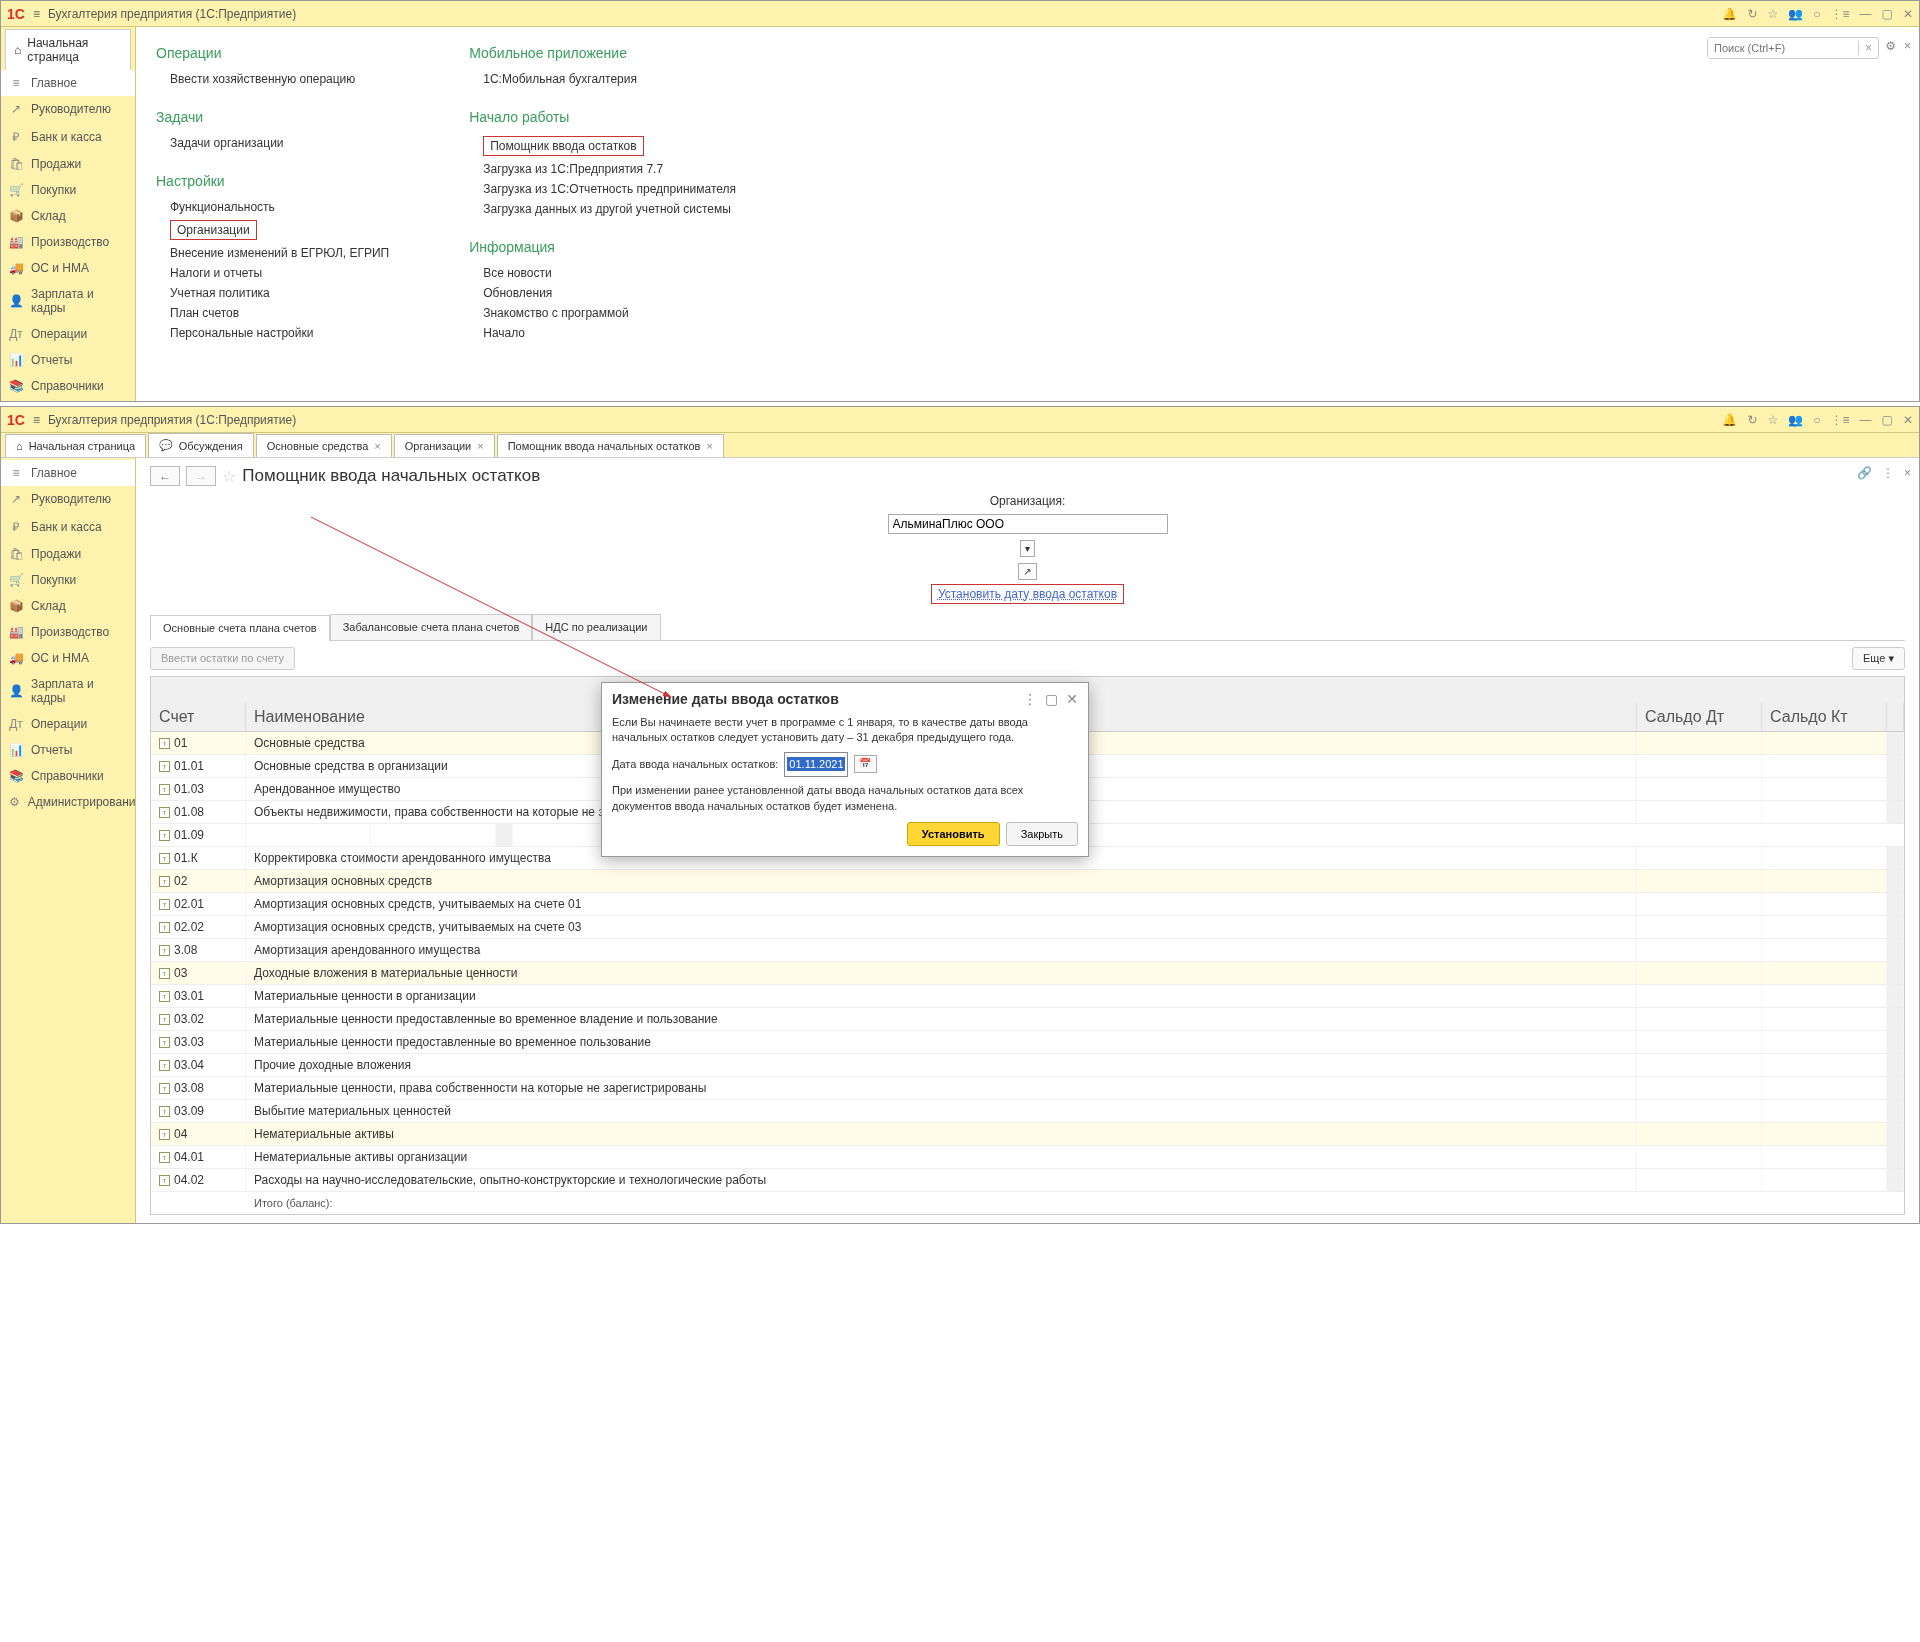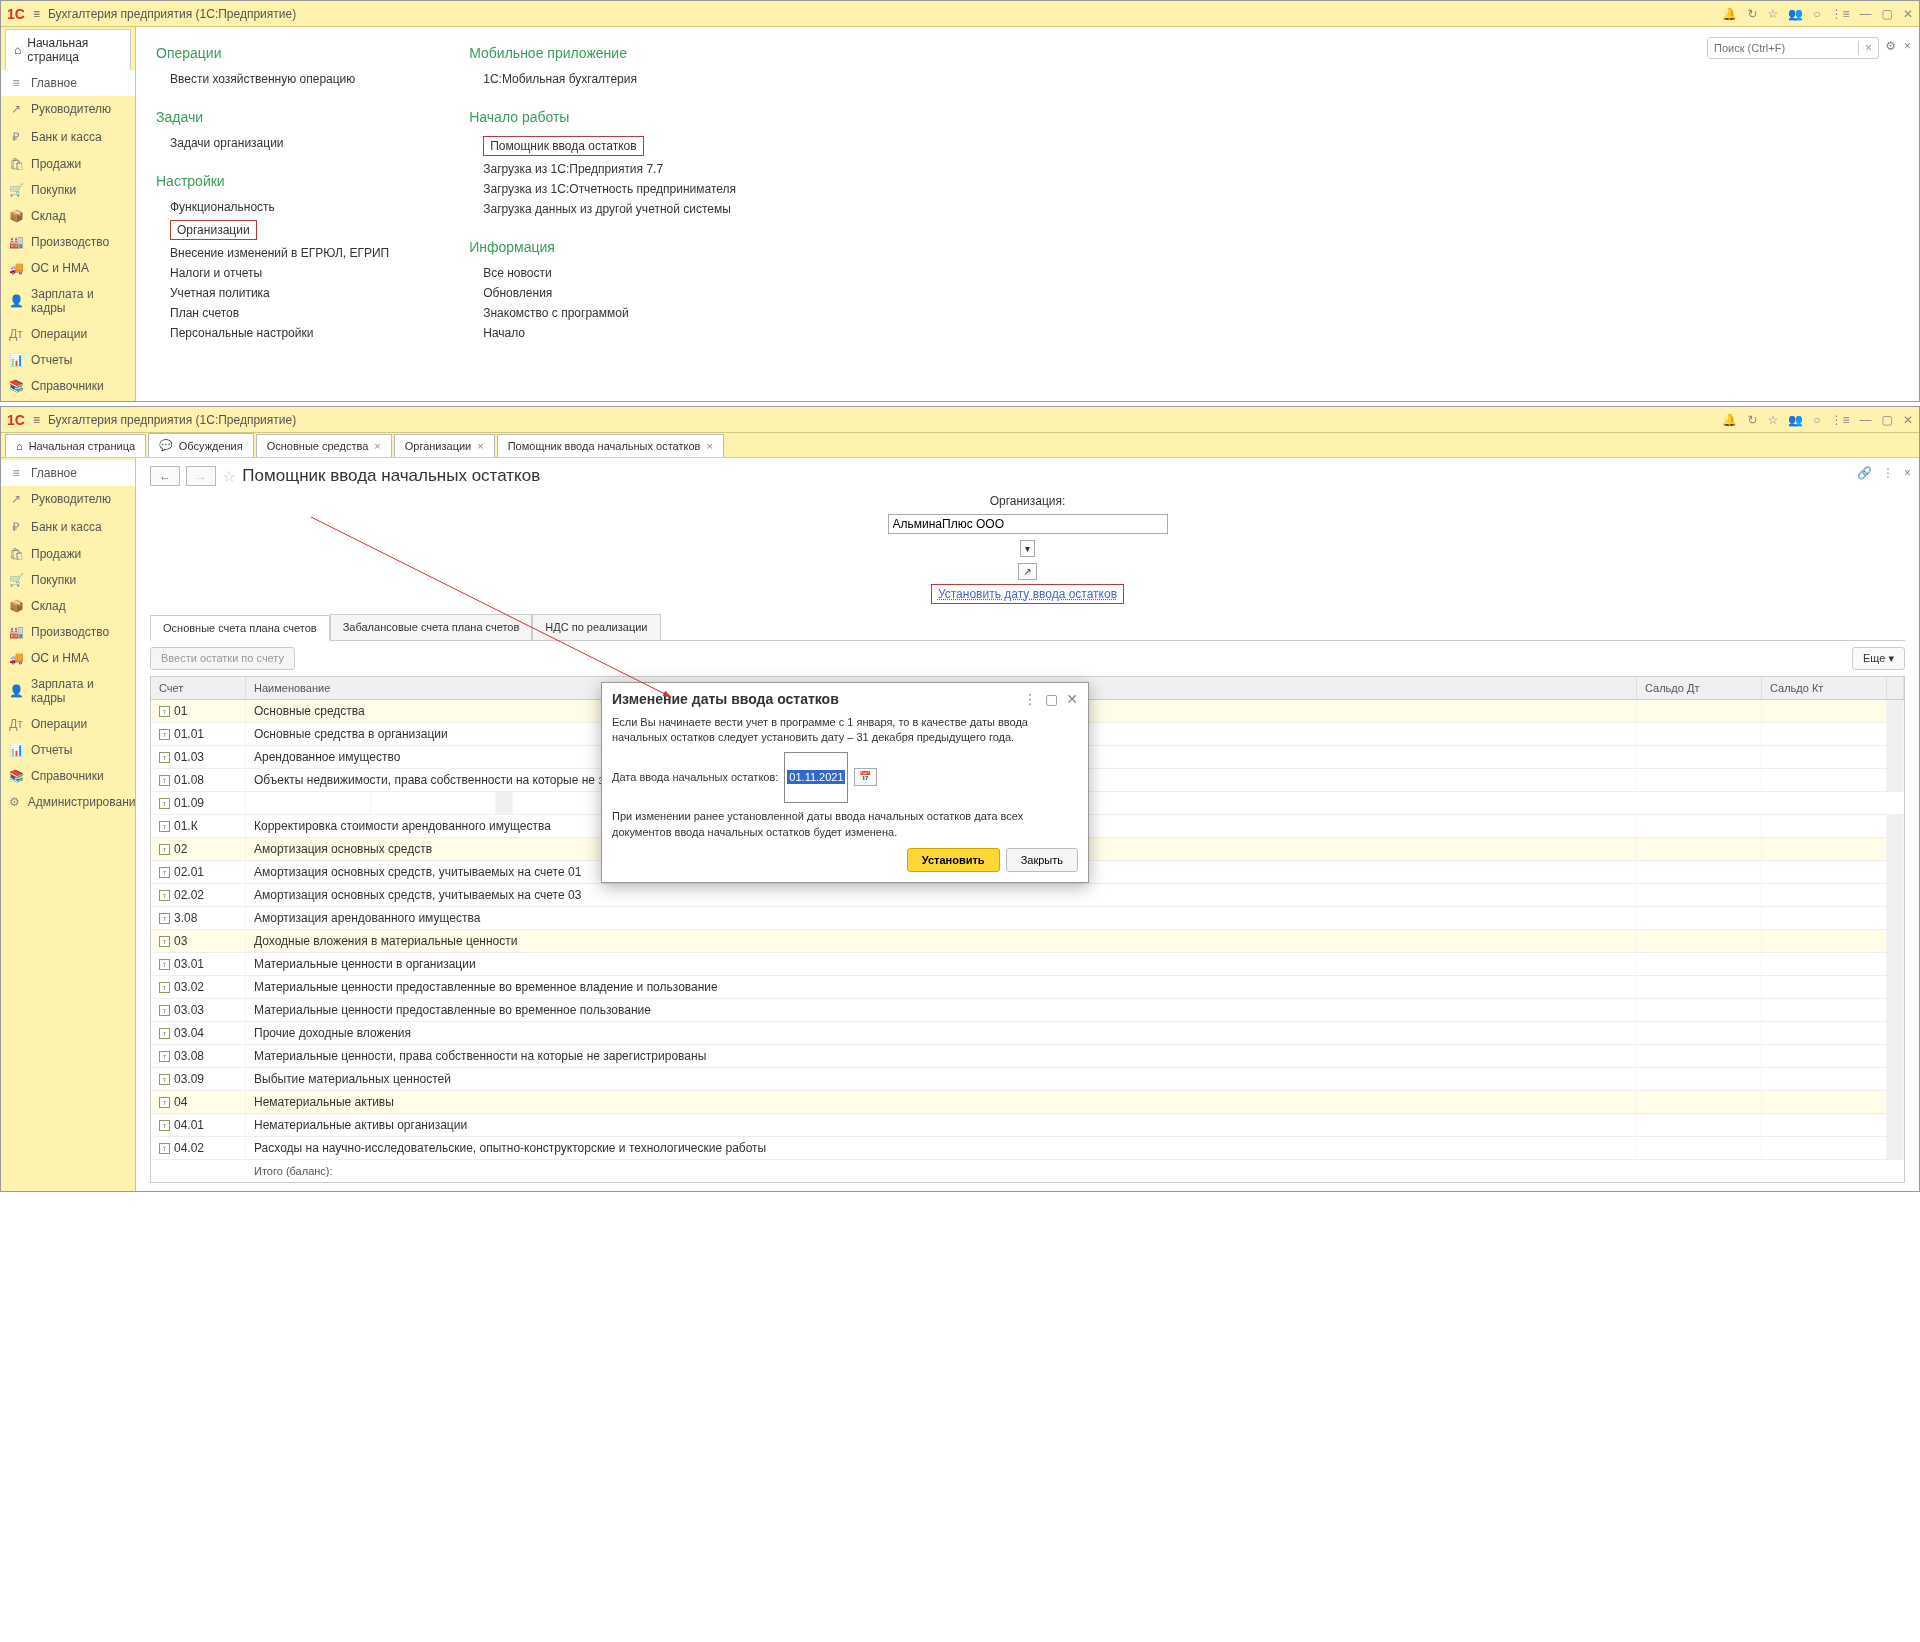--- a/index.html
+++ b/index.html
@@ -45,41 +45,41 @@
 .dropdown-btn { border: 1px solid #aaa; padding: 2px 4px; cursor: pointer; background: #fafafa; font-size: 10px; }
 .link-text { color: #4466cc; text-decoration: underline dotted; cursor: pointer; }
 .subtabs { display: flex; border-bottom: 1px solid #ccc; margin-top: 10px; }
 .subtab { padding: 6px 12px; border: 1px solid #ccc; border-bottom: none; background: #f5f5f5; font-size: 11px; cursor: pointer; margin-right: 0; }
 .subtab.active { background: #fff; border-bottom: 1px solid #fff; position: relative; top: 1px; }
 .grid-toolbar { display: flex; justify-content: space-between; padding: 6px 0; }
 .btn-disabled { border: 1px solid #ccc; background: #f5f5f5; color: #999; padding: 4px 10px; border-radius: 3px; font-size: 11px; }
 .btn-more { border: 1px solid #ccc; background: #f9f9f9; padding: 4px 10px; border-radius: 3px; font-size: 11px; cursor: pointer; }
 .grid { border: 1px solid #ccc; }
 .grid-header { display: flex; background: #f0f0f0; border-bottom: 1px solid #ccc; }
-.grid-header > div { padding: 5px 8px; font-size: 11px; color: #555; border-right: 1px solid #ddd; }
+.grid-header > div { padding: 5px 8px; font-size: 16px; color: #555; border-right: 1px solid #ddd; margin-top: 26px; }
 .grid-row { display: flex; border-bottom: 1px solid #eee; font-size: 12px; }
 .grid-row > div { padding: 4px 8px; border-right: 1px solid #f5f5f5; }
 .grid-row.highlight { background: #fffde7; }
 .col-acct { width: 95px; display: flex; align-items: center; gap: 4px; }
 .col-name { flex: 1; }
 .col-dt { width: 125px; }
 .col-kt { width: 125px; }
 .col-scroll { width: 16px; background: #f0f0f0; }
 .acct-icon { width: 11px; height: 11px; border: 1px solid #8a9d5e; background: #fff; display: inline-flex; align-items: center; justify-content: center; font-size: 8px; color: #8a9d5e; }
 .footer-row { background: #fff; padding: 5px 8px; font-size: 11px; color: #555; display: flex; }
 .footer-row .lbl { width: 160px; margin-left: 95px; }
 
 .dialog { position: absolute; top: 648px; left: 600px; width: 488px; background: #fff; border: 1px solid #999; box-shadow: 0 4px 16px rgba(0,0,0,0.3); }
 .dialog-title { display: flex; justify-content: space-between; align-items: center; padding: 8px 10px; font-size: 14px; font-weight: bold; }
 .dialog-title-icons { display: flex; gap: 8px; color: #888; font-weight: normal; }
 .dialog-title-icons span { cursor: pointer; }
 .dialog-body { padding: 0 10px 10px; font-size: 11px; color: #333; line-height: 1.4; }
 .dialog-body p { margin-bottom: 6px; }
 .date-row { display: flex; align-items: center; gap: 6px; margin: 6px 0; }
-.date-input { border: 1px solid #888; padding: 17px 2px; background: #fff; }
+.date-input { border: 1px solid #888; padding: 4px 2px; background: #fff; }
 .date-input input { border: none; background: #3169c6; color: #fff; font-size: 11px; width: 58px; padding: 1px 2px; outline: none; }
 .cal-btn { border: 1px solid #aaa; padding: 1px 4px; cursor: pointer; background: #fafafa; font-size: 10px; }
 .dialog-buttons { display: flex; justify-content: flex-end; gap: 6px; margin-top: 8px; align-items: center; }
 .btn-primary { background: #ffd633; border: 1px solid #cba700; padding: 5px 14px; border-radius: 3px; font-weight: bold; cursor: pointer; font-size: 11px; }
 .btn-secondary { background: #f5f5f5; border: 1px solid #bbb; padding: 5px 14px; border-radius: 3px; cursor: pointer; font-size: 11px; }
 svg.arrow { position: absolute; pointer-events: none; z-index: 5; }
 .right-icons2 { position: absolute; top: 8px; right: 8px; display: flex; gap: 10px; color: #888; }
 </style>
 </head>
 <body>

